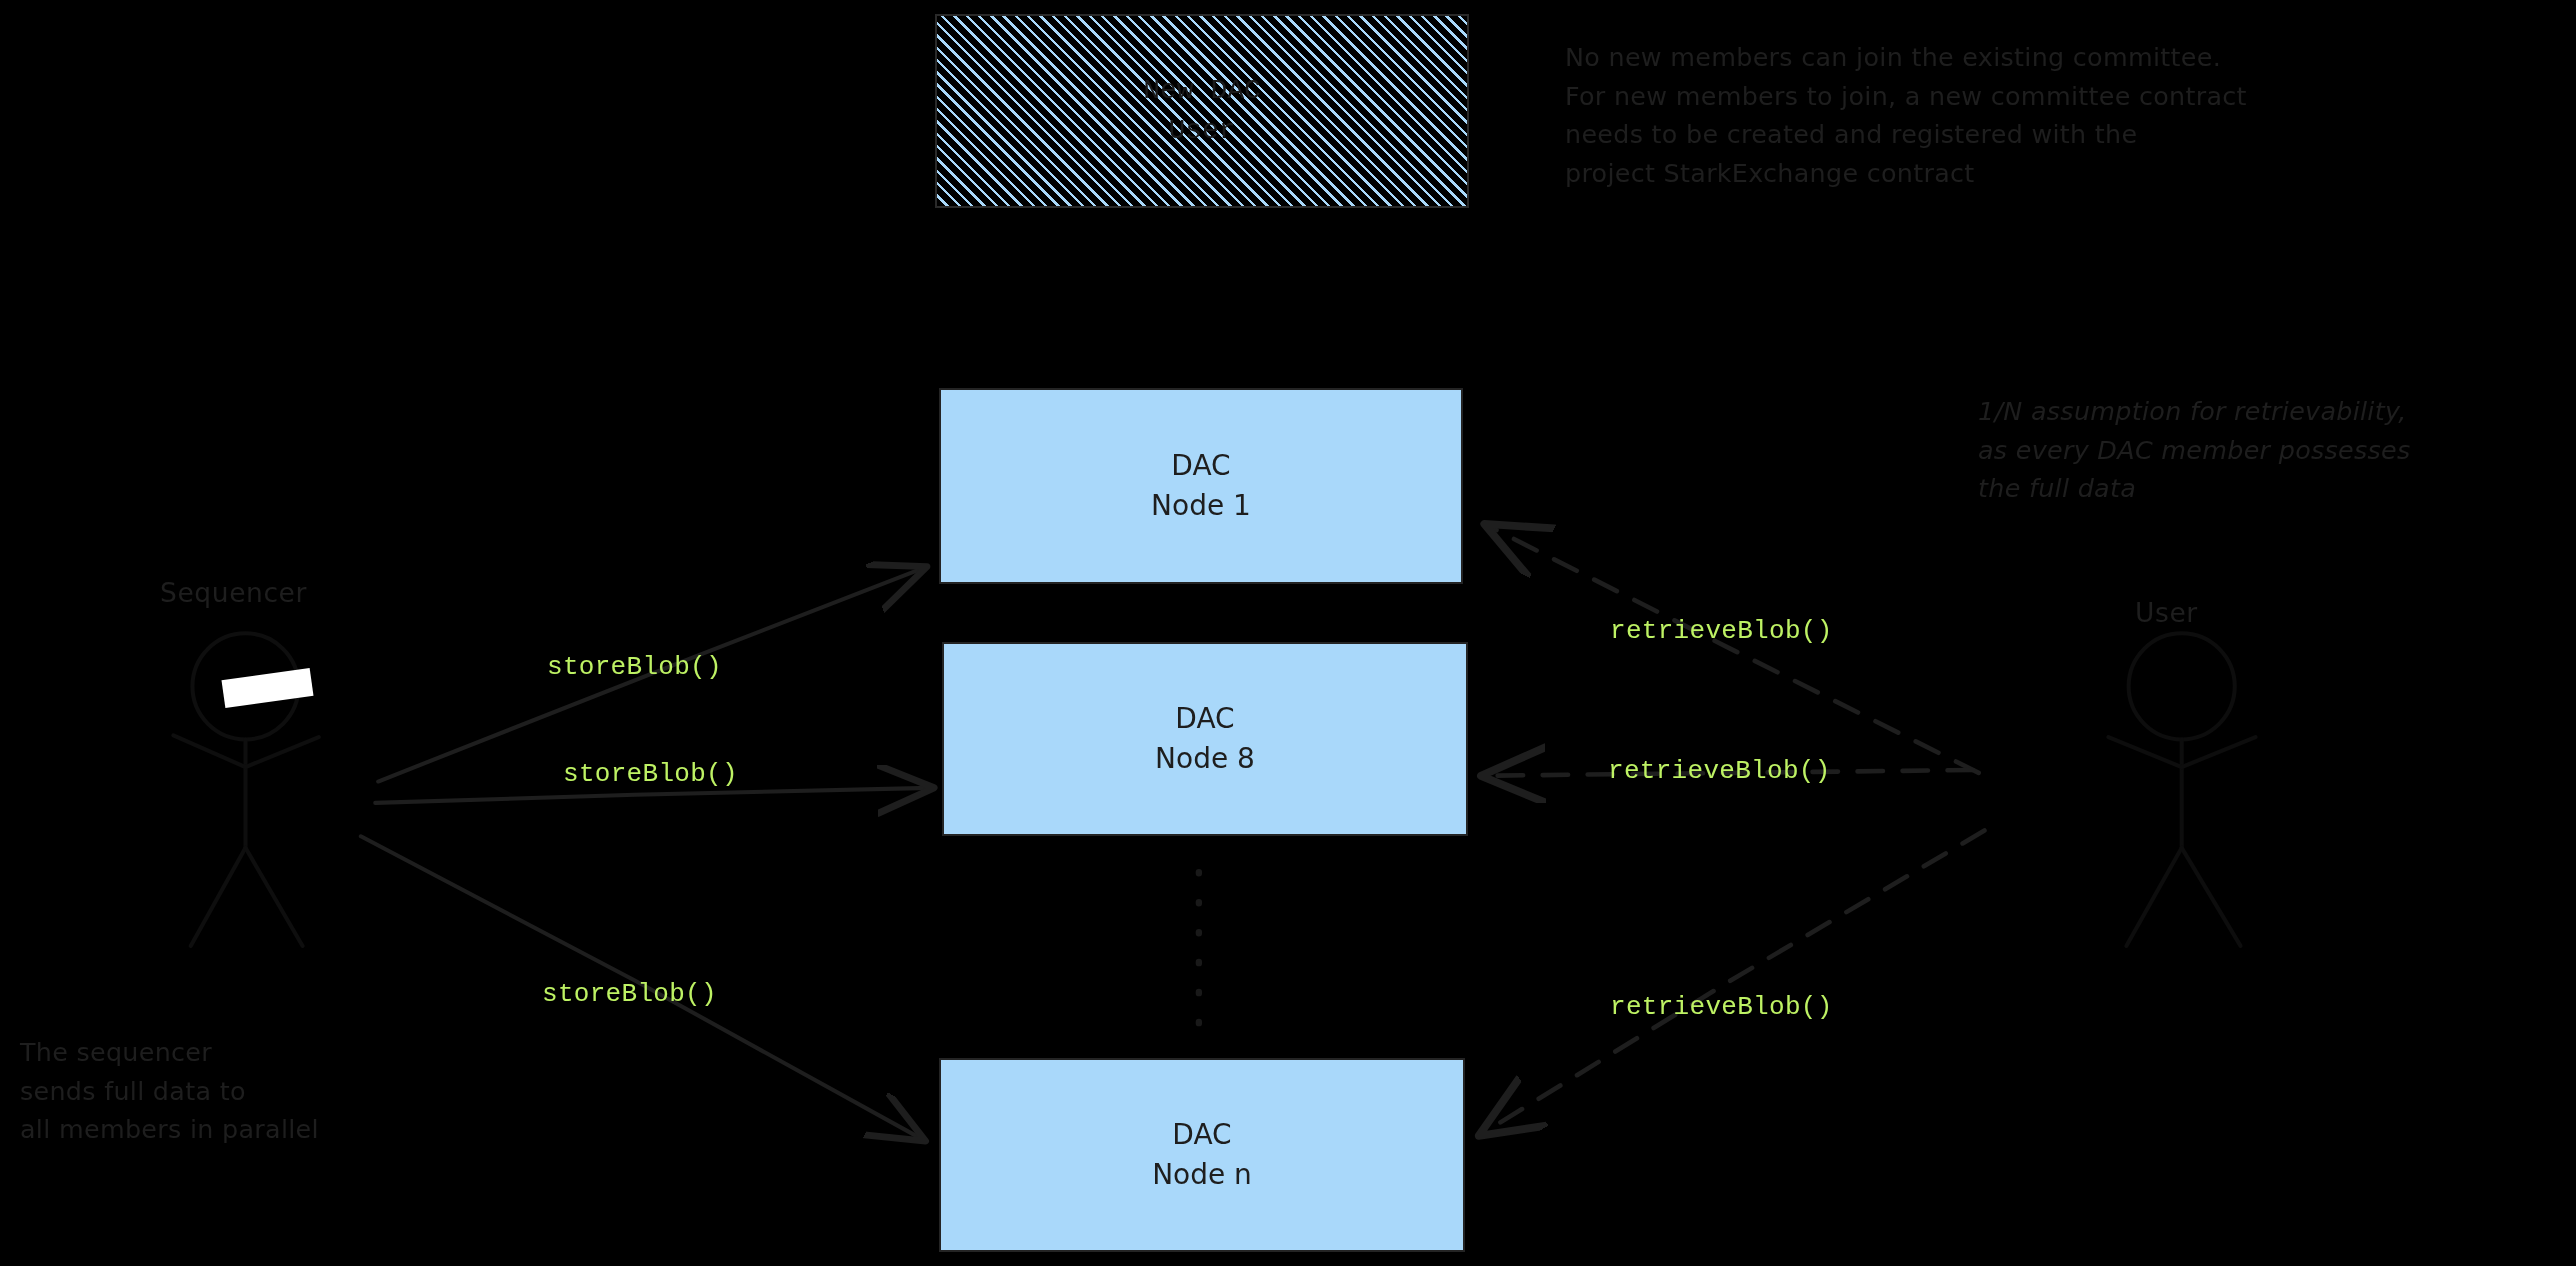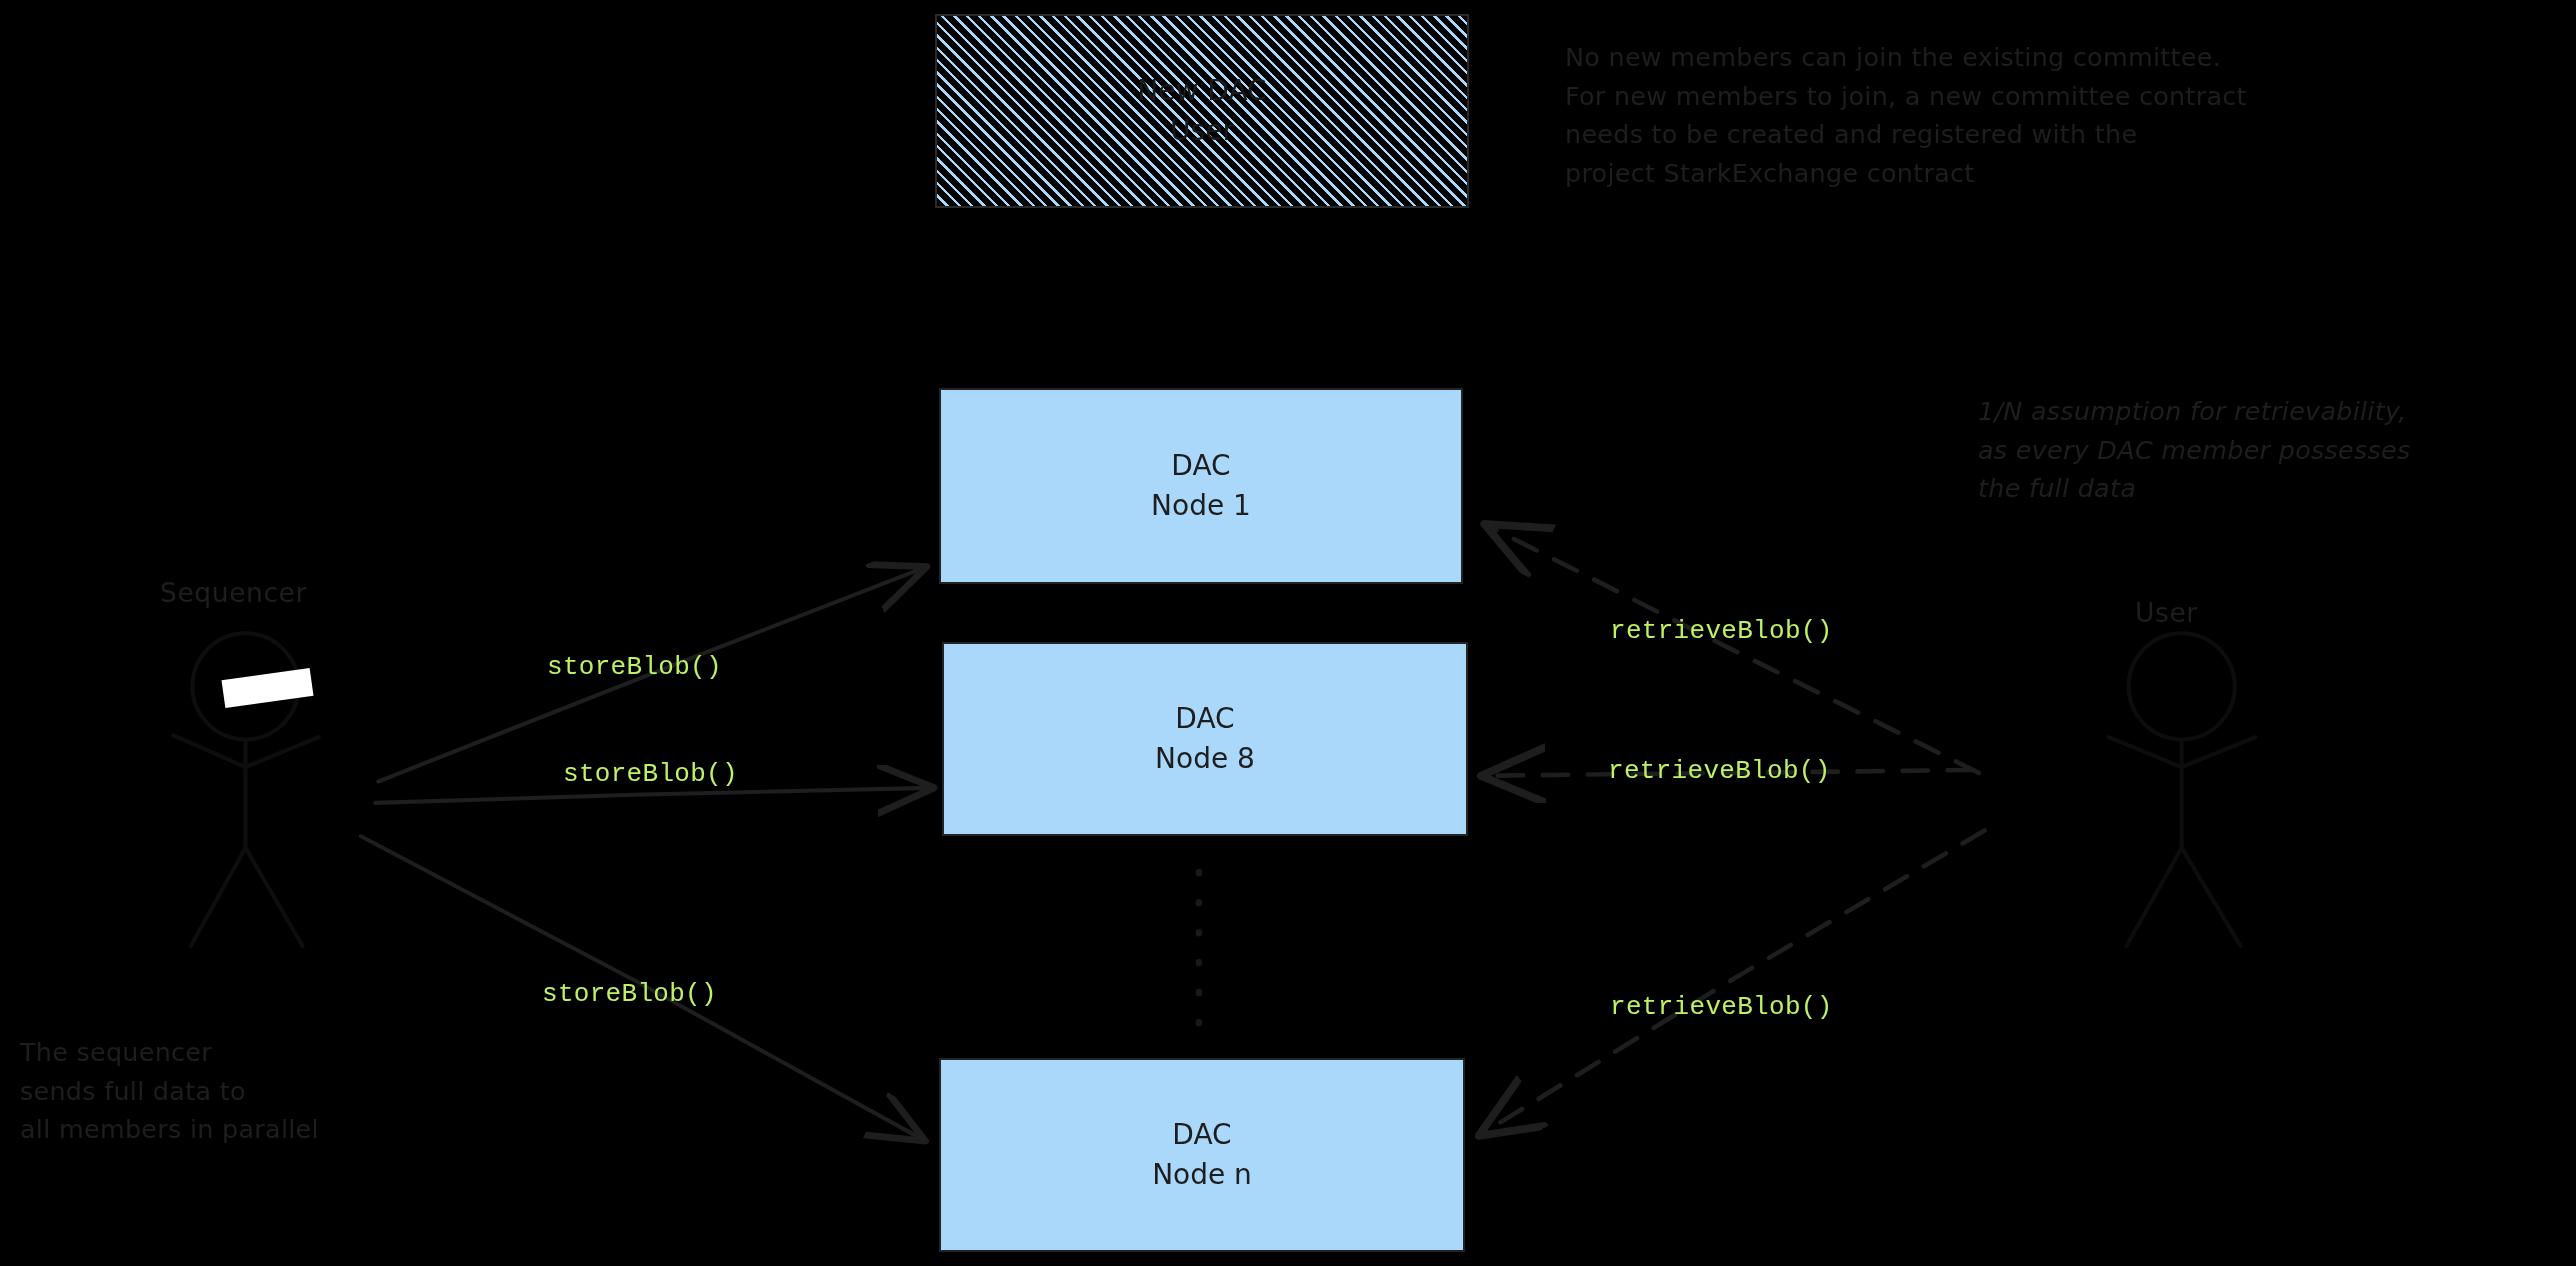--- a/index.html
+++ b/index.html
@@ -9,21 +9,21 @@
   svg#canvas{position:absolute;left:0;top:0;width:2576px;height:1266px;}
 
   .note{position:absolute;color:#1e1e1e;font-family:"DejaVu Sans",sans-serif;
         font-size:25.4px;line-height:1.52;white-space:pre;letter-spacing:0.3px;}
   .actor-label{position:absolute;color:#1e1e1e;font-size:26.5px;
         font-family:"DejaVu Sans",sans-serif;letter-spacing:0.6px;}
   .edge-label{position:absolute;color:#bef264;font-size:26px;
         font-family:Liberation Mono, monospace;white-space:nowrap;letter-spacing:0.3px;}
   .box-label{position:absolute;color:#1e1e1e;font-size:28px;text-align:center;
         font-family:"DejaVu Sans",sans-serif;line-height:1.42;width:100%;left:0;}
-  .hatch-label{color:#1a1a1a;}
+  .hatch-label{color:#1a1a1a;font-family:Liberation Mono, monospace;}
   .node-box{position:absolute;background:#a9d8fa;border:2.9px solid #242424;
         box-sizing:border-box;display:flex;align-items:center;justify-content:center;padding-left:26px;}
   .hatch-box{position:absolute;box-sizing:border-box;border:2.9px solid #2a2a2a;
         display:flex;align-items:center;justify-content:center;
         background:repeating-linear-gradient(45deg,#000 0 6.3px,#a9d8fa 6.3px 8.7px);}
   .white-card{position:absolute;background:#fff;}
 </style>
 </head>
 <body>
 

